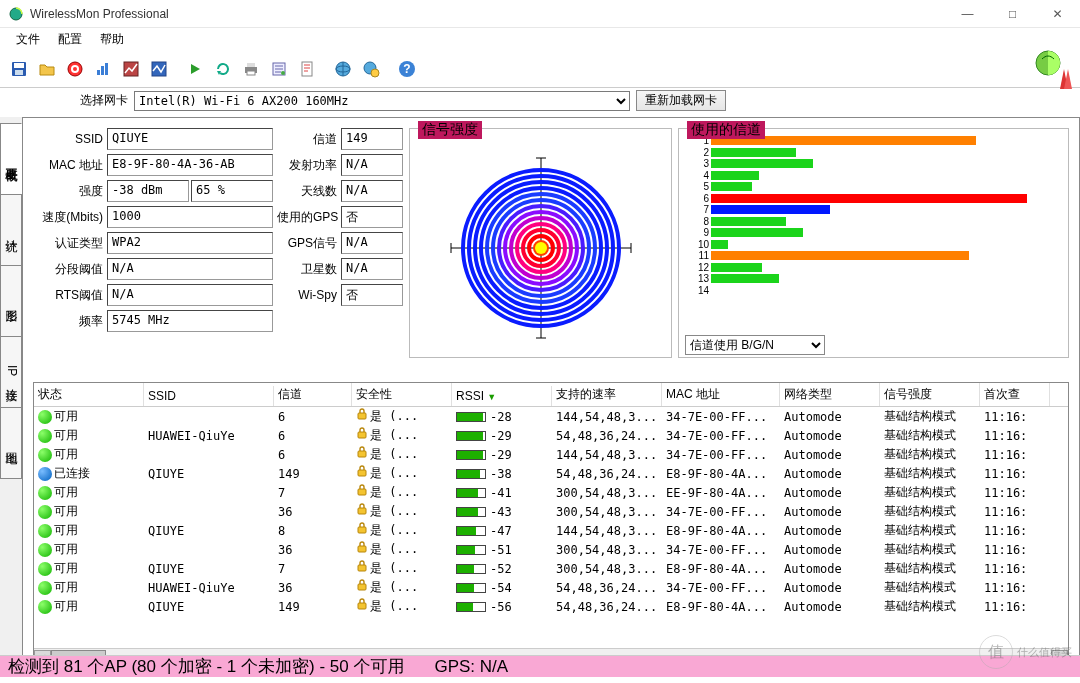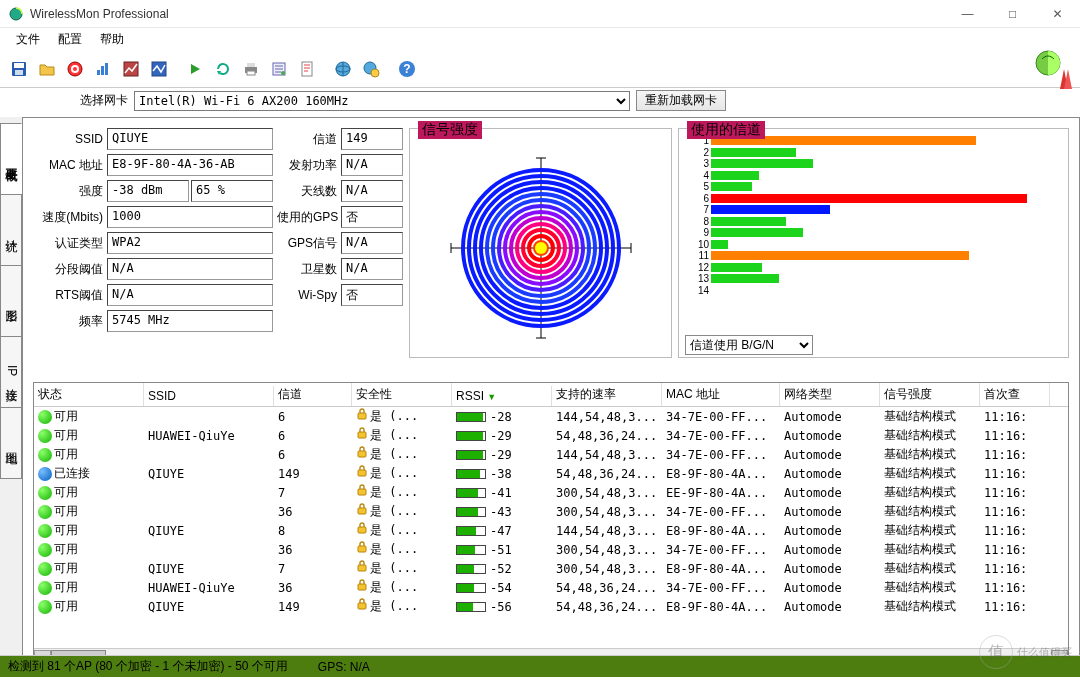--- a/index.html
+++ b/index.html
@@ -41,40 +41,40 @@
 .group-title { position: absolute; top: -8px; left: 8px; background: #be185d; padding: 0 4px; font-size: 14px; }
 
 .radar { display: flex; align-items: center; justify-content: center; height: 100%; }
 .radar svg { width: 200px; height: 200px; }
 
 .channel-chart { flex: 1.3; padding: 6px 6px 2px 6px; display: flex; flex-direction: column; justify-content: space-between; }
 .ch-rows { flex: 1; display: flex; flex-direction: column; }
 .ch-row { display: flex; align-items: center; height: 11.5px; }
 .ch-row .num { width: 26px; text-align: right; font-size: 10px; padding-right: 2px; }
 .ch-row .bar { height: 9px; }
-.ch-select { height: 20px; border: 1px solid #888; background: #fff; font-size: 12px; width: 128px; margin-top: 2px; }
+.ch-select { height: 20px; border: 1px solid #888; background: #fff; font-size: 12px; width: 140px; margin-top: 2px; }
 
 .ap-list { flex: 1; border: 1px solid #888; overflow: hidden; display: flex; flex-direction: column; }
 .ap-header { display: flex; background: #fff; border-bottom: 1px solid #ccc; align-items: flex-end; }
 .ap-header .col { border-right: 1px solid #e0e0e0; padding: 3px 4px; font-size: 12px; background: #fff; white-space: nowrap; overflow: hidden; }
 .ap-body { flex: 1; overflow-y: auto; overflow-x: hidden; }
 .ap-row { display: flex; height: 19px; align-items: center; }
 .ap-row .col { padding: 0 4px; font-size: 12px; font-family: monospace; white-space: nowrap; overflow: hidden; }
 .status-dot { width: 14px; height: 14px; border-radius: 50%; display: inline-block; vertical-align: middle; margin-right: 2px; }
 .dot-green { background: radial-gradient(circle at 30% 30%, #8cff6a, #11b300); }
 .dot-blue { background: radial-gradient(circle at 30% 30%, #7abdff, #0060c0); }
 .lock-icon { display: inline-block; width: 12px; height: 12px; position: relative; margin-right: 2px; }
 .rssi-bar { display: inline-block; width: 30px; height: 10px; border: 1px solid #444; background: #fff; position: relative; vertical-align: middle; margin-right: 4px; }
 .rssi-fill { position: absolute; left: 0; top: 0; bottom: 0; background: #1db000; }
 
 .scrollbar-h { height: 17px; background: #f0f0f0; border-top: 1px solid #ccc; position: relative; display: flex; align-items: center; }
 .sb-btn { width: 17px; height: 15px; background: #dadada; border: 1px solid #999; display: flex; align-items: center; justify-content: center; font-size: 9px; }
 .sb-thumb { width: 55px; height: 15px; background: #ccc; border: 1px solid #888; margin-left: 0; }
 
-.statusbar { height: 22px; display: flex; align-items: center; padding: 0 8px; gap: 30px; border-top: 1px solid #ccc; font-size: 12px; background: #4d7c0f; position: absolute; bottom: 6px; left: 0; right: 0; }
+.statusbar { height: 22px; display: flex; align-items: center; padding: 0 8px; gap: 30px; border-top: 1px solid #ccc; font-size: 17px; background: #f9a8d4; position: absolute; bottom: 6px; left: 0; right: 0; }
 
 .watermark { position: absolute; bottom: 14px; right: 8px; opacity: 0.42; font-size: 11px; color: #555; display: flex; align-items: center; gap: 4px; }
 .watermark .circle { width: 34px; height: 34px; border-radius: 50%; border: 1px solid #aaa; display: flex; align-items: center; justify-content: center; font-size: 16px; }
 
 .c-status { width: 110px; } .c-ssid { width: 130px; } .c-chan { width: 78px; } .c-sec { width: 100px; } .c-rssi { width: 100px; } .c-rate { width: 110px; } .c-mac { width: 118px; } .c-nettype { width: 100px; } .c-infra { width: 100px; } .c-last { width: 70px; }
 
 .sort-indicator { color: #1a9c00; font-size: 9px; }
 </style>
 </head>
 <body>

